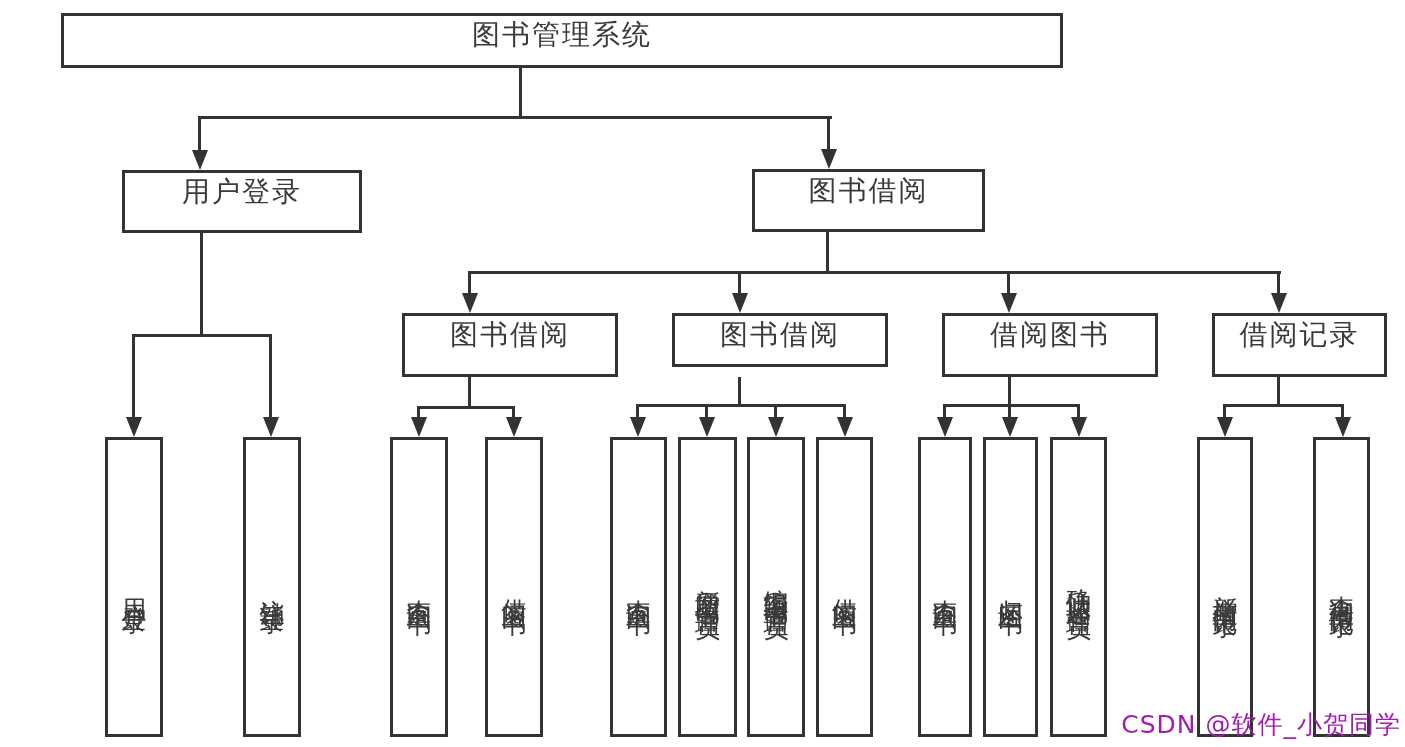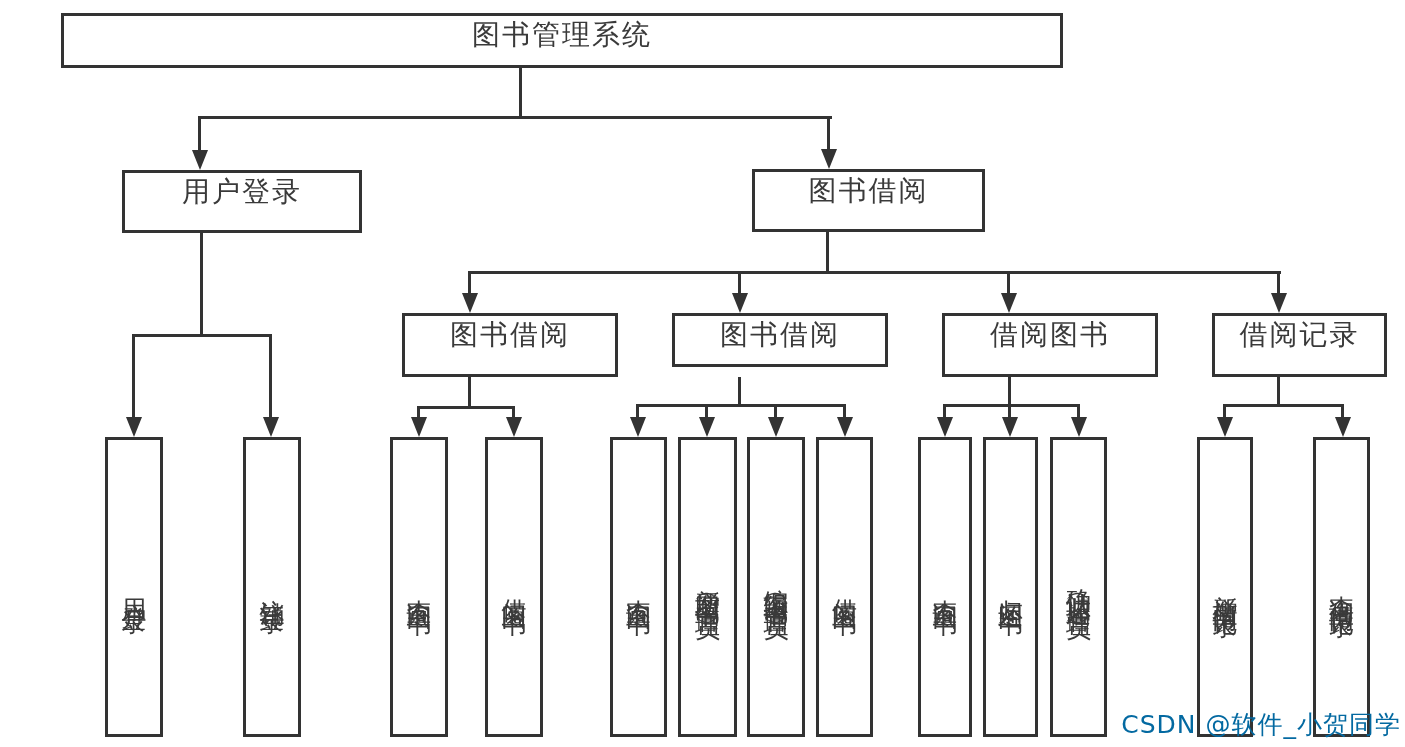--- a/index.html
+++ b/index.html
@@ -21,21 +21,21 @@
   }
   .h{position:absolute;height:3px;background:#333333;}
   .v{position:absolute;width:3px;background:#333333;}
   .arrow{
     position:absolute;width:0;height:0;
     border-left:8px solid transparent;border-right:8px solid transparent;
     border-top:20px solid #333333;
   }
   .watermark{
     position:absolute;right:4px;bottom:6px;z-index:5;
-    font-size:25px;color:#0369a1;letter-spacing:1px;white-space:nowrap;
+    font-size:25px;color:#a21caf;letter-spacing:1px;white-space:nowrap;
   }
 </style>
 </head>
 <body>
 
 <div class="stage">
 
   <div class="box" style="left:21px;top:13px;width:1002px;height:55px">
     <span>图书管理系统</span>
   </div>

